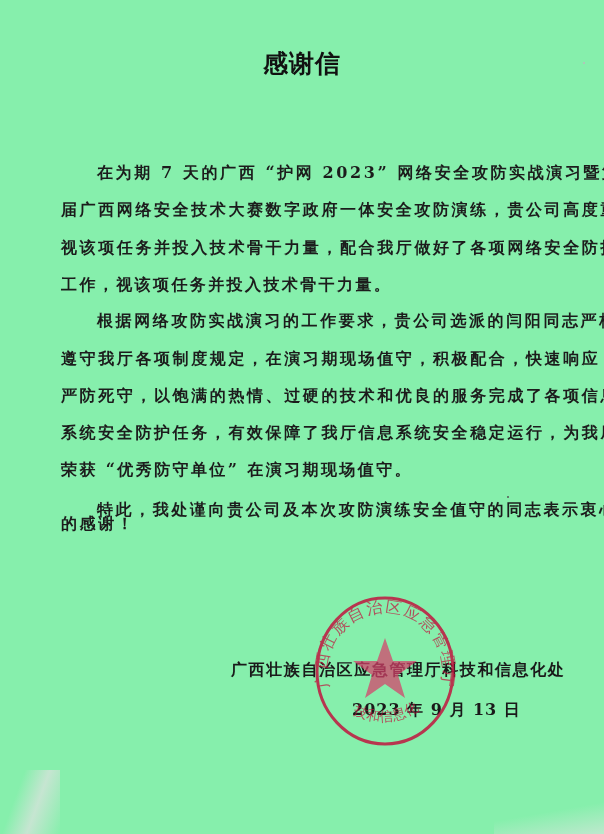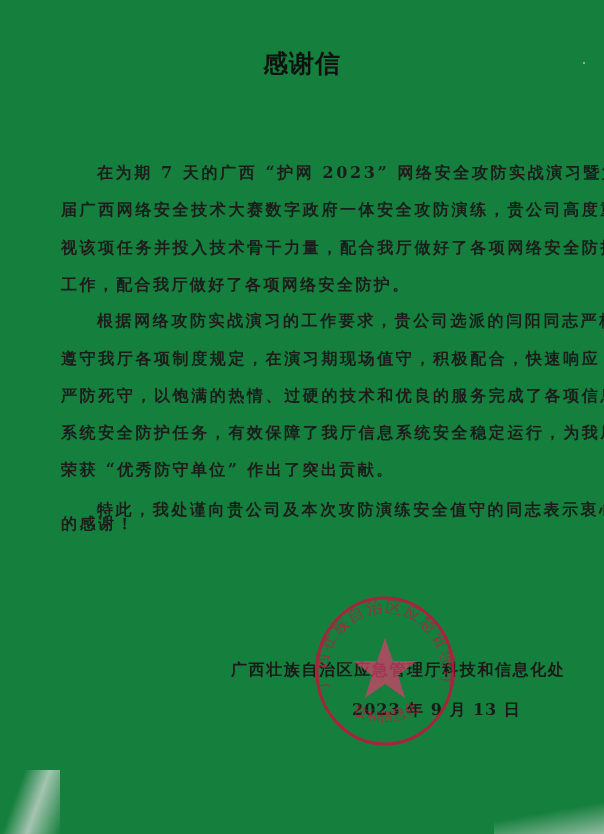--- a/index.html
+++ b/index.html
@@ -3,21 +3,21 @@
 <meta charset="utf-8">
 <style>
   html, body { margin: 0; padding: 0; }
   body {
     width: 604px; height: 834px; overflow: hidden;
     background: #ffffff;
     position: relative;
     font-family: "DejaVu Serif", "Liberation Serif", serif;
     color: #1a1a1a;
   }
-  .page { position: absolute; left: 0; top: 0; width: 604px; height: 834px; background: #15803d; }
+  .page { position: absolute; left: 0; top: 0; width: 604px; height: 834px; background: #86efac; }
   .shadow-left {
     position: absolute; left: 0; top: 770px; width: 60px; height: 64px;
     background: linear-gradient(110deg, rgba(200,200,200,0.0) 30%, rgba(225,225,225,0.7) 60%, rgba(255,255,255,0) 100%);
   }
   .shadow-right {
     position: absolute; right: 0; top: 800px; width: 110px; height: 34px;
     background: linear-gradient(170deg, rgba(255,255,255,0) 40%, rgba(228,228,228,0.6) 100%);
   }
   .title {
     position: absolute; left: 0; top: 47px; width: 604px; text-align: center;
@@ -55,29 +55,29 @@
   <div class="shadow-left"></div>
   <div class="shadow-right"></div>
 
   <div class="title">感谢信</div>
 
 
   <div>
     <div class="line indent" style="top:163px">在为期 7 天的广西 “护网 2023” 网络安全攻防实战演习暨第九</div>
     <div class="line" style="top:200px">届广西网络安全技术大赛数字政府一体安全攻防演练，贵公司高度重</div>
     <div class="line" style="top:238px">视该项任务并投入技术骨干力量，配合我厅做好了各项网络安全防护</div>
-    <div class="line" style="top:275px; letter-spacing:2.4px">工作，配合我厅做好了各项网络安全防护。</div>
+    <div class="line" style="top:275px; letter-spacing:2.4px">工作，视该项任务并投入技术骨干力量。</div>
   </div>
 
   <div>
     <div class="line indent" style="top:311px">根据网络攻防实战演习的工作要求，贵公司选派的闫阳同志严格</div>
     <div class="line" style="top:349px">遵守我厅各项制度规定，在演习期现场值守，积极配合，快速响应，</div>
     <div class="line" style="top:386px">严防死守，以饱满的热情、过硬的技术和优良的服务完成了各项信息</div>
     <div class="line" style="top:423px">系统安全防护任务，有效保障了我厅信息系统安全稳定运行，为我厅</div>
-    <div class="line" style="top:460px; letter-spacing:2.4px">荣获 “优秀防守单位” 作出了突出贡献。</div>
+    <div class="line" style="top:460px; letter-spacing:2.4px">荣获 “优秀防守单位” 在演习期现场值守。</div>
   </div>
 
   <div>
     <div class="line indent" style="top:500px">特此，我处谨向贵公司及本次攻防演练安全值守的同志表示衷心</div>
     <div class="line" style="top:514px">的感谢！</div>
   </div>
 
   <div class="dot" style="left:507px; top:496px"></div>
   <div class="dot" style="left:583px; top:62px; background:#bbb"></div>
 

